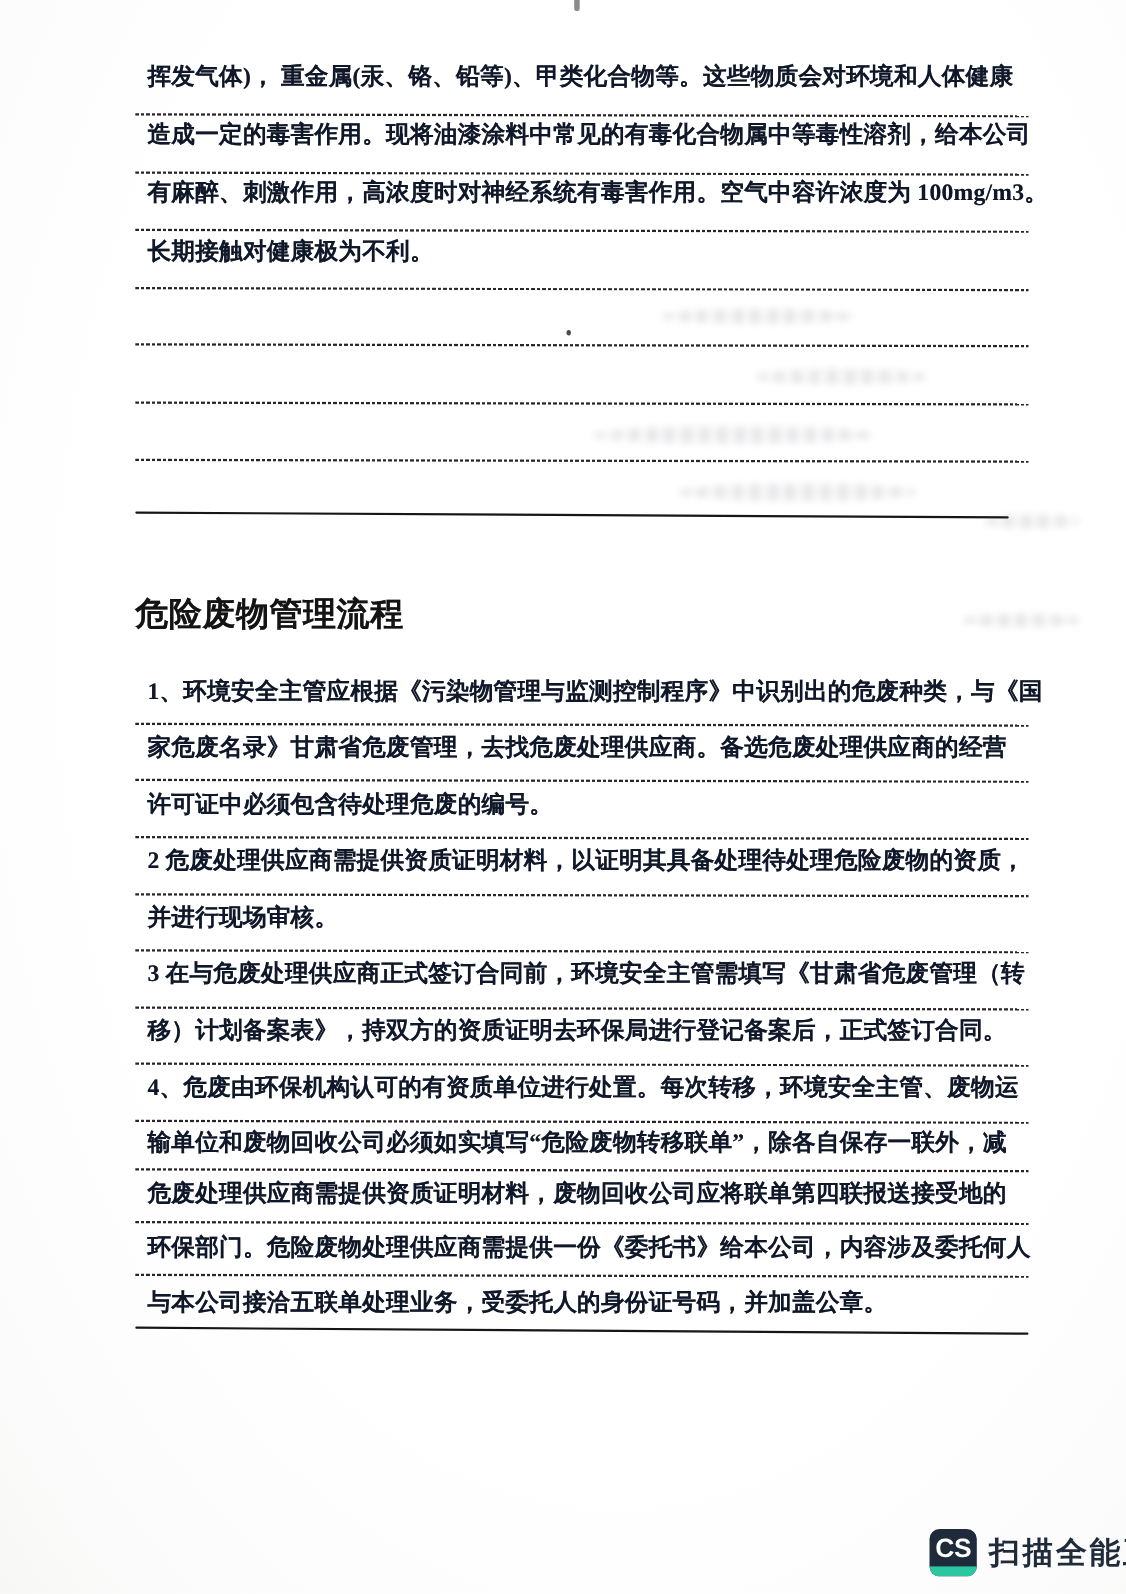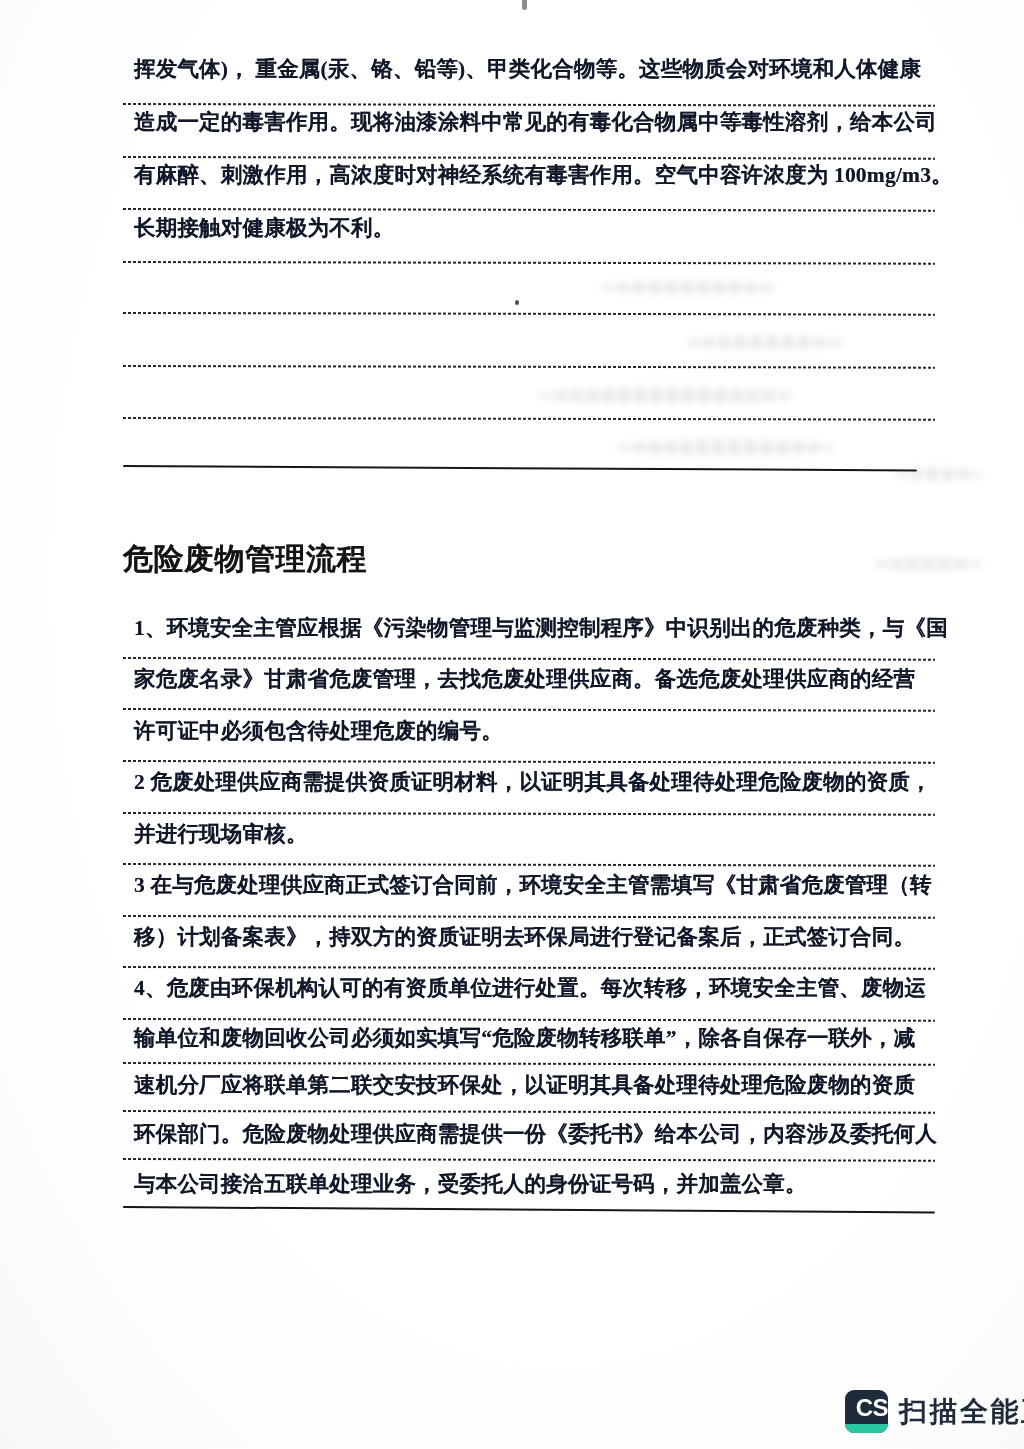--- a/index.html
+++ b/index.html
@@ -82,21 +82,21 @@
   .cs-badge {
     width:43px; height:43px;
     background:#1f2b3b;
     border-radius:9px;
     position:relative;
     overflow:hidden;
     flex:0 0 auto;
   }
   .cs-letters {
     position:absolute; top:3px; left:0; right:0;
-    text-align:right;
+    text-align:center;
     color:#ffffff;
     font-family:"Liberation Sans","DejaVu Sans",sans-serif;
     font-weight:700;
     font-size:24px; line-height:30px;
     letter-spacing:-0.5px;
   }
   .cs-strip {
     position:absolute; bottom:0; left:0; right:0; height:9px;
     background:#2bc7a1;
   }
@@ -161,21 +161,21 @@
 
 <div class="tline" style="top:924px">移）计划备案表》，持双方的资质证明去环保局进行登记备案后，正式签订合同。</div>
 <div class="rule" style="top:966px"></div>
 
 <div class="tline" style="top:975px">4、危废由环保机构认可的有资质单位进行处置。每次转移，环境安全主管、废物运</div>
 <div class="rule" style="top:1018px"></div>
 
 <div class="tline" style="top:1025px">输单位和废物回收公司必须如实填写“危险废物转移联单”，除各自保存一联外，减</div>
 <div class="rule" style="top:1062px"></div>
 
-<div class="tline" style="top:1072px">速机分厂应将联单第二联交安技环保处，以证明其具备处理待处理危险废物的资质</div>
+<div class="tline" style="top:1072px">危废处理供应商需提供资质证明材料，废物回收公司应将联单第四联报送接受地的</div>
 <div class="rule" style="top:1110px"></div>
 
 <div class="tline" style="top:1121px">环保部门。危险废物处理供应商需提供一份《委托书》给本公司，内容涉及委托何人</div>
 <div class="rule" style="top:1158px"></div>
 
 <div class="tline" style="top:1171px">与本公司接洽五联单处理业务，受委托人的身份证号码，并加盖公章。</div>
 <div class="rule solid slant2" style="top:1206px"></div>
 
 <div class="cs-wrap">
   <div class="cs-badge">

